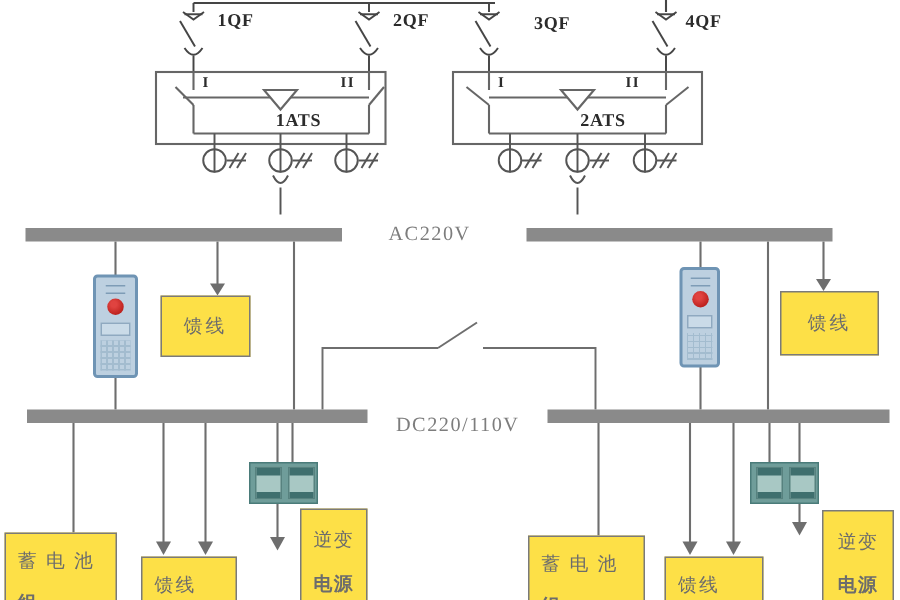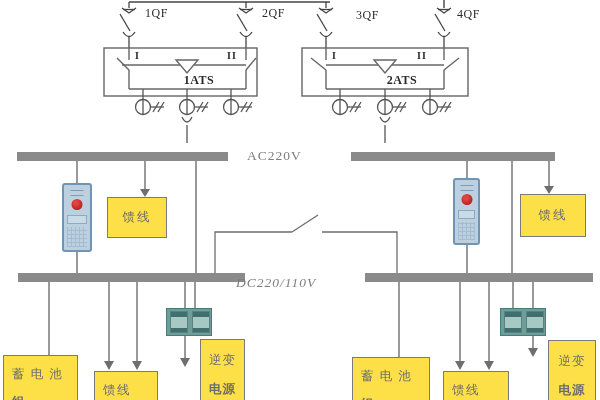--- a/index.html
+++ b/index.html
@@ -1,21 +1,21 @@
 <!DOCTYPE html>
 <html><head>
 <meta charset="utf-8">
 <style>
   html,body{margin:0;padding:0;background:#fff;}
   .stage{position:relative;width:600px;height:400px;background:#fff;overflow:hidden;
          font-family:"Liberation Serif",serif;}
   .stage svg{position:absolute;left:0;top:0;}
   .bus{position:absolute;height:9px;background:#8a8a8a;}
   .lbl{position:absolute;color:#7d7d7d;font-size:13.5px;letter-spacing:1px;white-space:nowrap;}
-  .qf{position:absolute;color:#2b2b2b;font-weight:normal;font-size:12px;letter-spacing:.5px;white-space:nowrap;}
+  .qf{position:absolute;color:#2b2b2b;font-weight:bold;font-size:12px;letter-spacing:.5px;white-space:nowrap;}
   .io{position:absolute;color:#2b2b2b;font-weight:bold;font-size:10px;letter-spacing:1px;}
   .atsname{position:absolute;color:#2b2b2b;font-weight:bold;font-size:12px;text-align:center;width:44px;letter-spacing:.5px;}
   .box{position:absolute;border:1.4px solid #7a7a7a;background:#fde047;color:#6c6c6c;
        font-size:12.5px;letter-spacing:2px;box-sizing:border-box;}
   .box.center{display:flex;align-items:center;justify-content:center;}
   .box .l2{display:block;margin-top:11px;font-weight:bold;}
   .pad{padding:10px 0 0 8px;letter-spacing:1.5px;}
   .inv{text-align:center;letter-spacing:1px;padding-top:12px;}
   .inv .l2{margin-top:12px;}
   .chg{position:absolute;background:#bdd0e0;border:2px solid #6f94b4;border-radius:3px;box-sizing:border-box;}
@@ -241,16 +241,16 @@
   <div class="qf" style="left:457px;top:7px;">4QF</div>
 
   <div class="io" style="left:135px;top:50px;">I</div>
   <div class="io" style="left:227px;top:50px;">II</div>
   <div class="io" style="left:332px;top:50px;">I</div>
   <div class="io" style="left:417px;top:50px;">II</div>
 
   <div class="atsname" style="left:165px;top:73px;margin-left:12px;">1ATS</div>
   <div class="atsname" style="left:380px;top:73px;">2ATS</div>
 
-  <div class="lbl" style="left:247px;top:148px;">AC220V</div>
-  <div class="lbl" style="left:236px;top:275px;font-style:italic;">DC220/110V</div>
+  <div class="lbl" style="left:259px;top:148px;">AC220V</div>
+  <div class="lbl" style="left:264px;top:275px;">DC220/110V</div>
 
 </div>
 
 </body></html>

